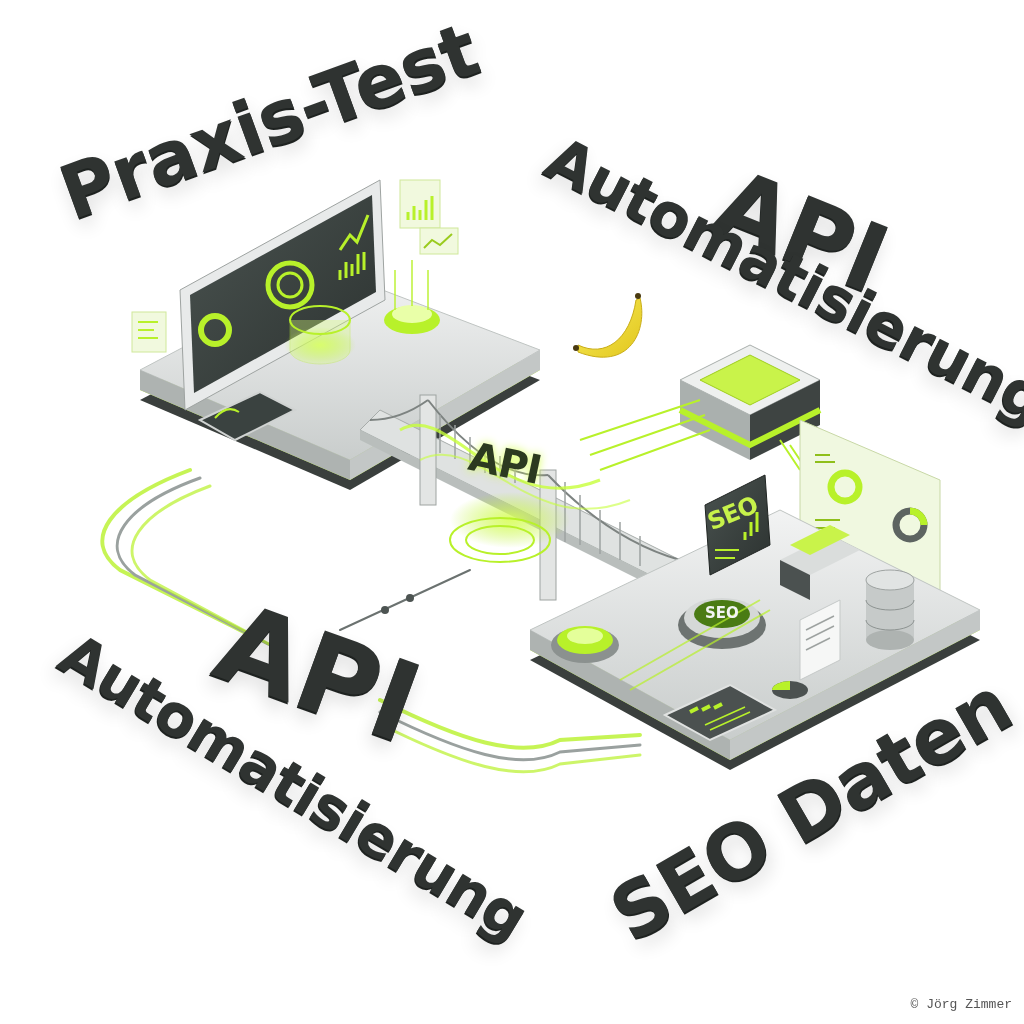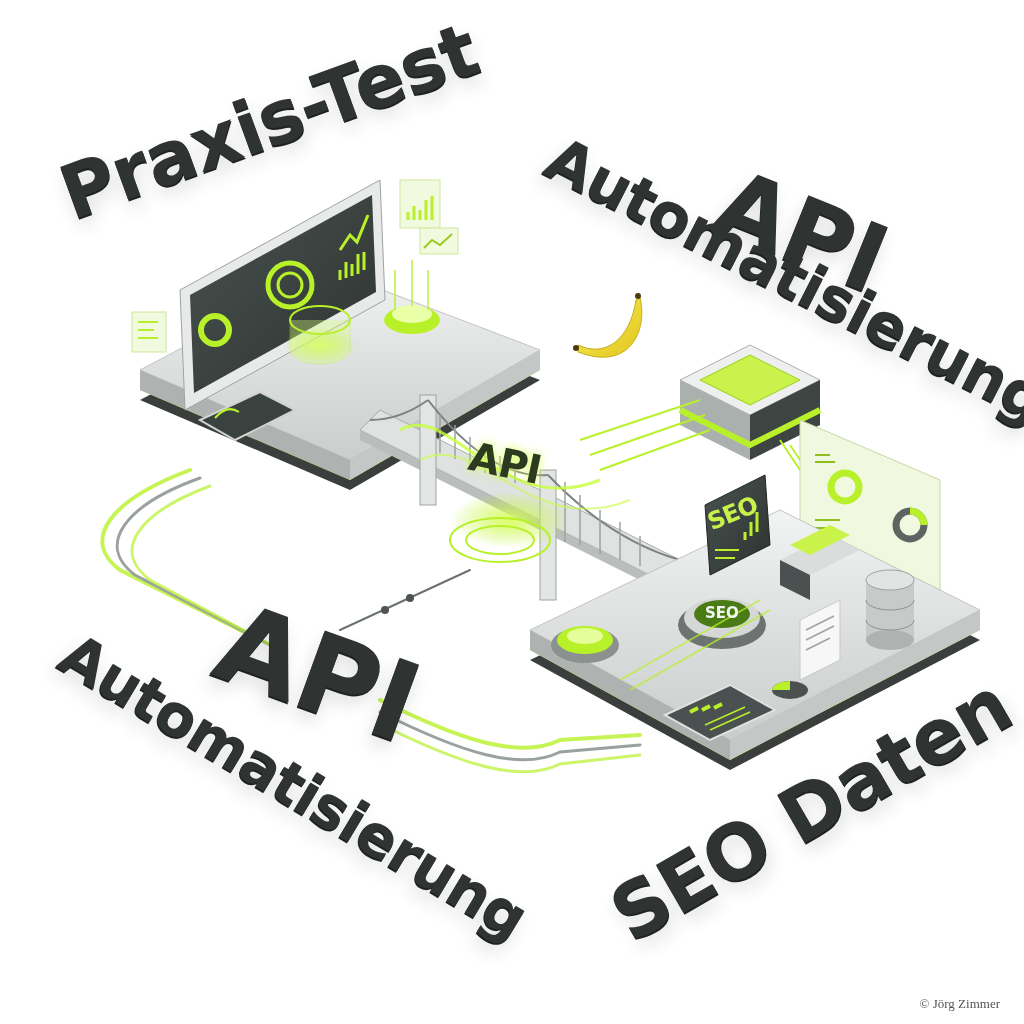--- a/index.html
+++ b/index.html
@@ -1,19 +1,19 @@
 <!DOCTYPE html>
 <html><head>
 <meta charset="utf-8">
 <style>
   html,body{margin:0;padding:0;background:#ffffff;}
   body{width:1024px;height:1024px;position:relative;overflow:hidden;font-family:"DejaVu Sans","Liberation Sans",sans-serif;}
   .scene{position:absolute;inset:0;}
   .big{position:absolute;color:#2f3331;font-weight:bold;letter-spacing:-1px;white-space:nowrap;transform-origin:left bottom;text-shadow:0 2px 0 #1e2220, 0 10px 18px rgba(0,0,0,0.12);}
-  .copyright{position:absolute;right:24px;bottom:12px;font-size:13px;color:#555;font-family:Liberation Serif, serif;}
+  .copyright{position:absolute;right:12px;bottom:12px;font-size:13px;color:#555;font-family:Liberation Mono, monospace;}
   svg{position:absolute;left:0;top:0;}
 </style>
 </head>
 <body>
 
 <div class="scene">
 
 <svg width="1024" height="1024" viewBox="0 0 1024 1024">
   <defs>
     <linearGradient id="plat" x1="0" y1="0" x2="0" y2="1">

